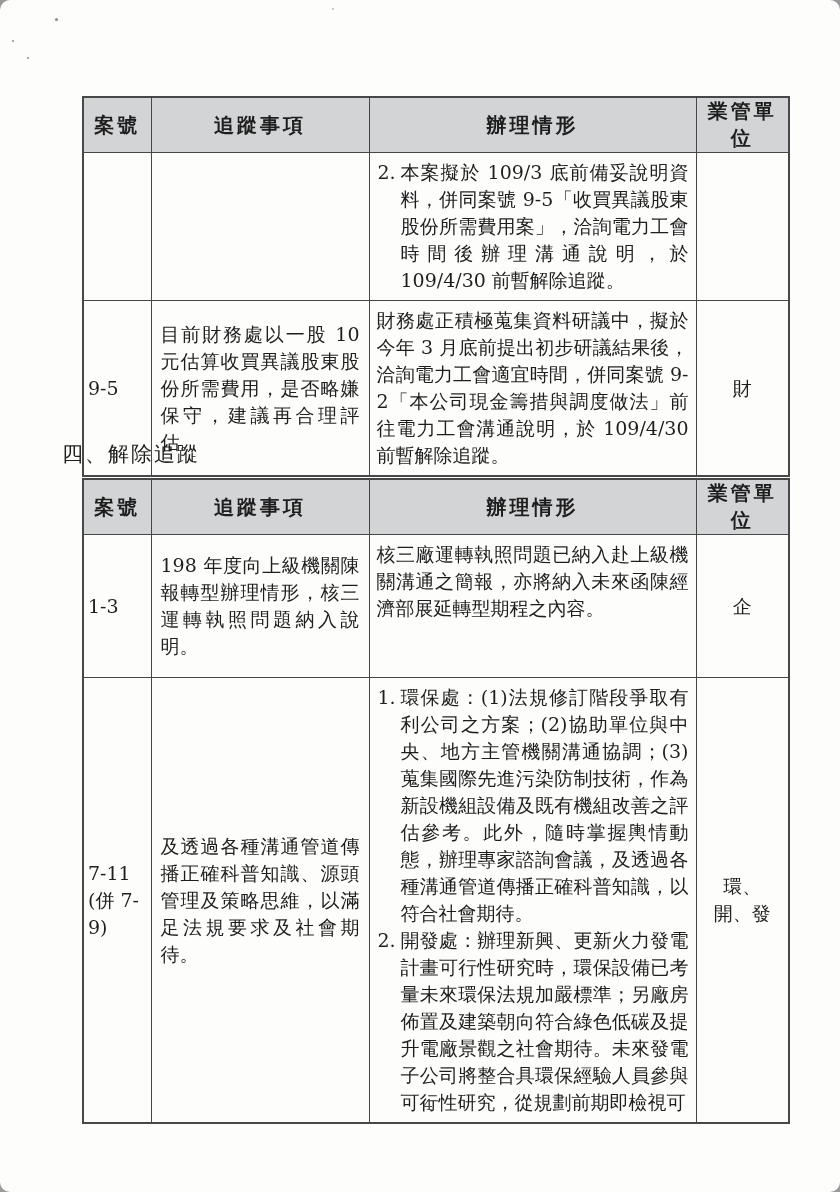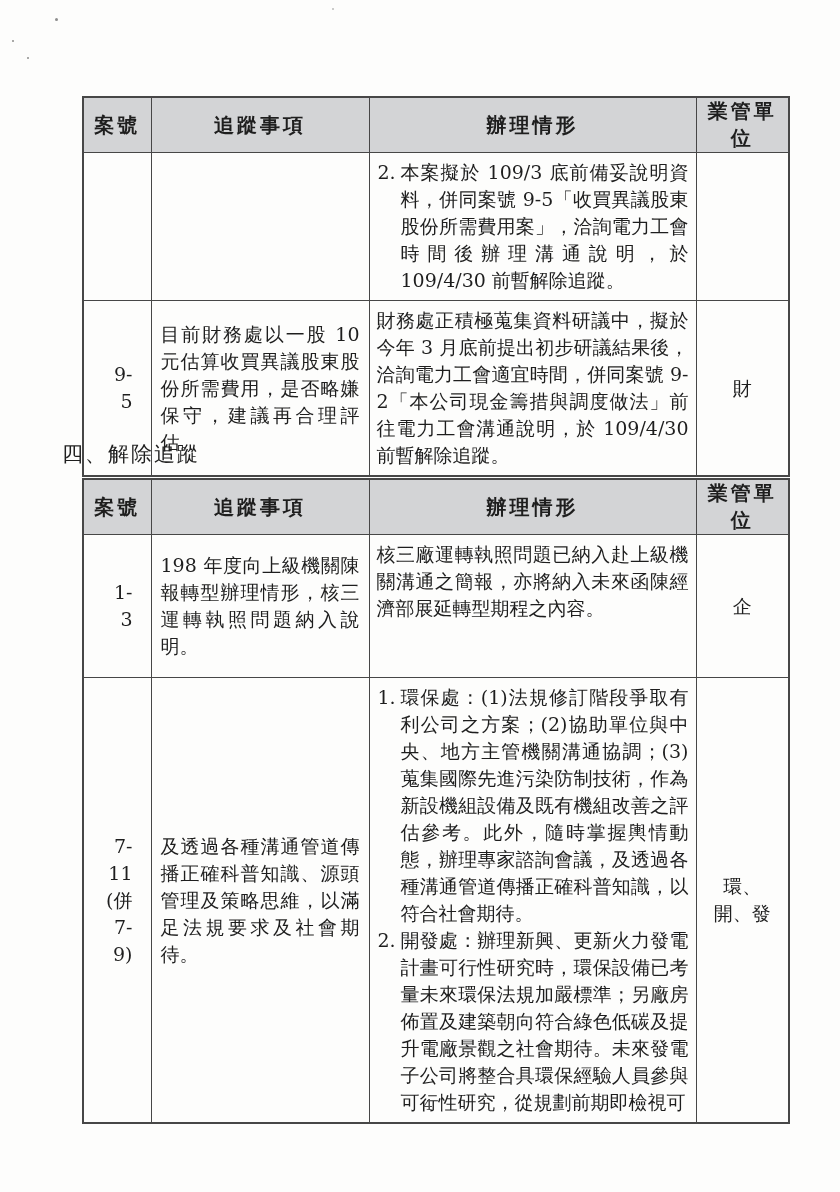--- a/index.html
+++ b/index.html
@@ -4,20 +4,21 @@
 <style>
   html,body { margin:0; padding:0; background:#9a9a9a; }
   .page {
     position: relative;
     width: 840px; height: 1192px;
     margin: 0 auto;
     background: #fdfdfc;
     overflow: hidden;
     font-family: "DejaVu Serif", "Liberation Serif", serif;
     color: var(--text, #1e1e1e);
+    border-radius: 10px;
   }
   .speck { position:absolute; background:#8d8d8d; border-radius:50%; }
 
   .doc-table {
     position: absolute;
     left: 82px;
     width: 706px;
     border-collapse: collapse;
     table-layout: fixed;
     background: #fdfdfc;
@@ -43,21 +44,21 @@
   .t2 tbody tr:nth-child(1) { height: 108px; }
   .t2 tbody tr:nth-child(2) { height: 435px; }
 
   .doc-table td {
     font-size: 19px;
     line-height: 27px;
     vertical-align: middle;
     padding: 4px 6px;
     overflow: hidden;
   }
-  td.c-case  { text-align: right; white-space: pre-line; padding: 4px 18px; }
+  td.c-case  { text-align: left; white-space: pre-line; padding: 4px 4px; }
   td.c-track { text-align: justify; padding: 17px 9px; }
   td.c-handle{ vertical-align: top; text-align: justify; padding: 6px 7px 6px 7px; }
   td.c-unit  { text-align: center; padding: 4px 8px; }
 
   .h-item { position: relative; padding-left: 24px; text-align: justify; }
   .h-item .marker { position: absolute; left: 1px; top: 0; }
 
   .section-heading {
     position: absolute;
     left: 62px; top: 440px;

